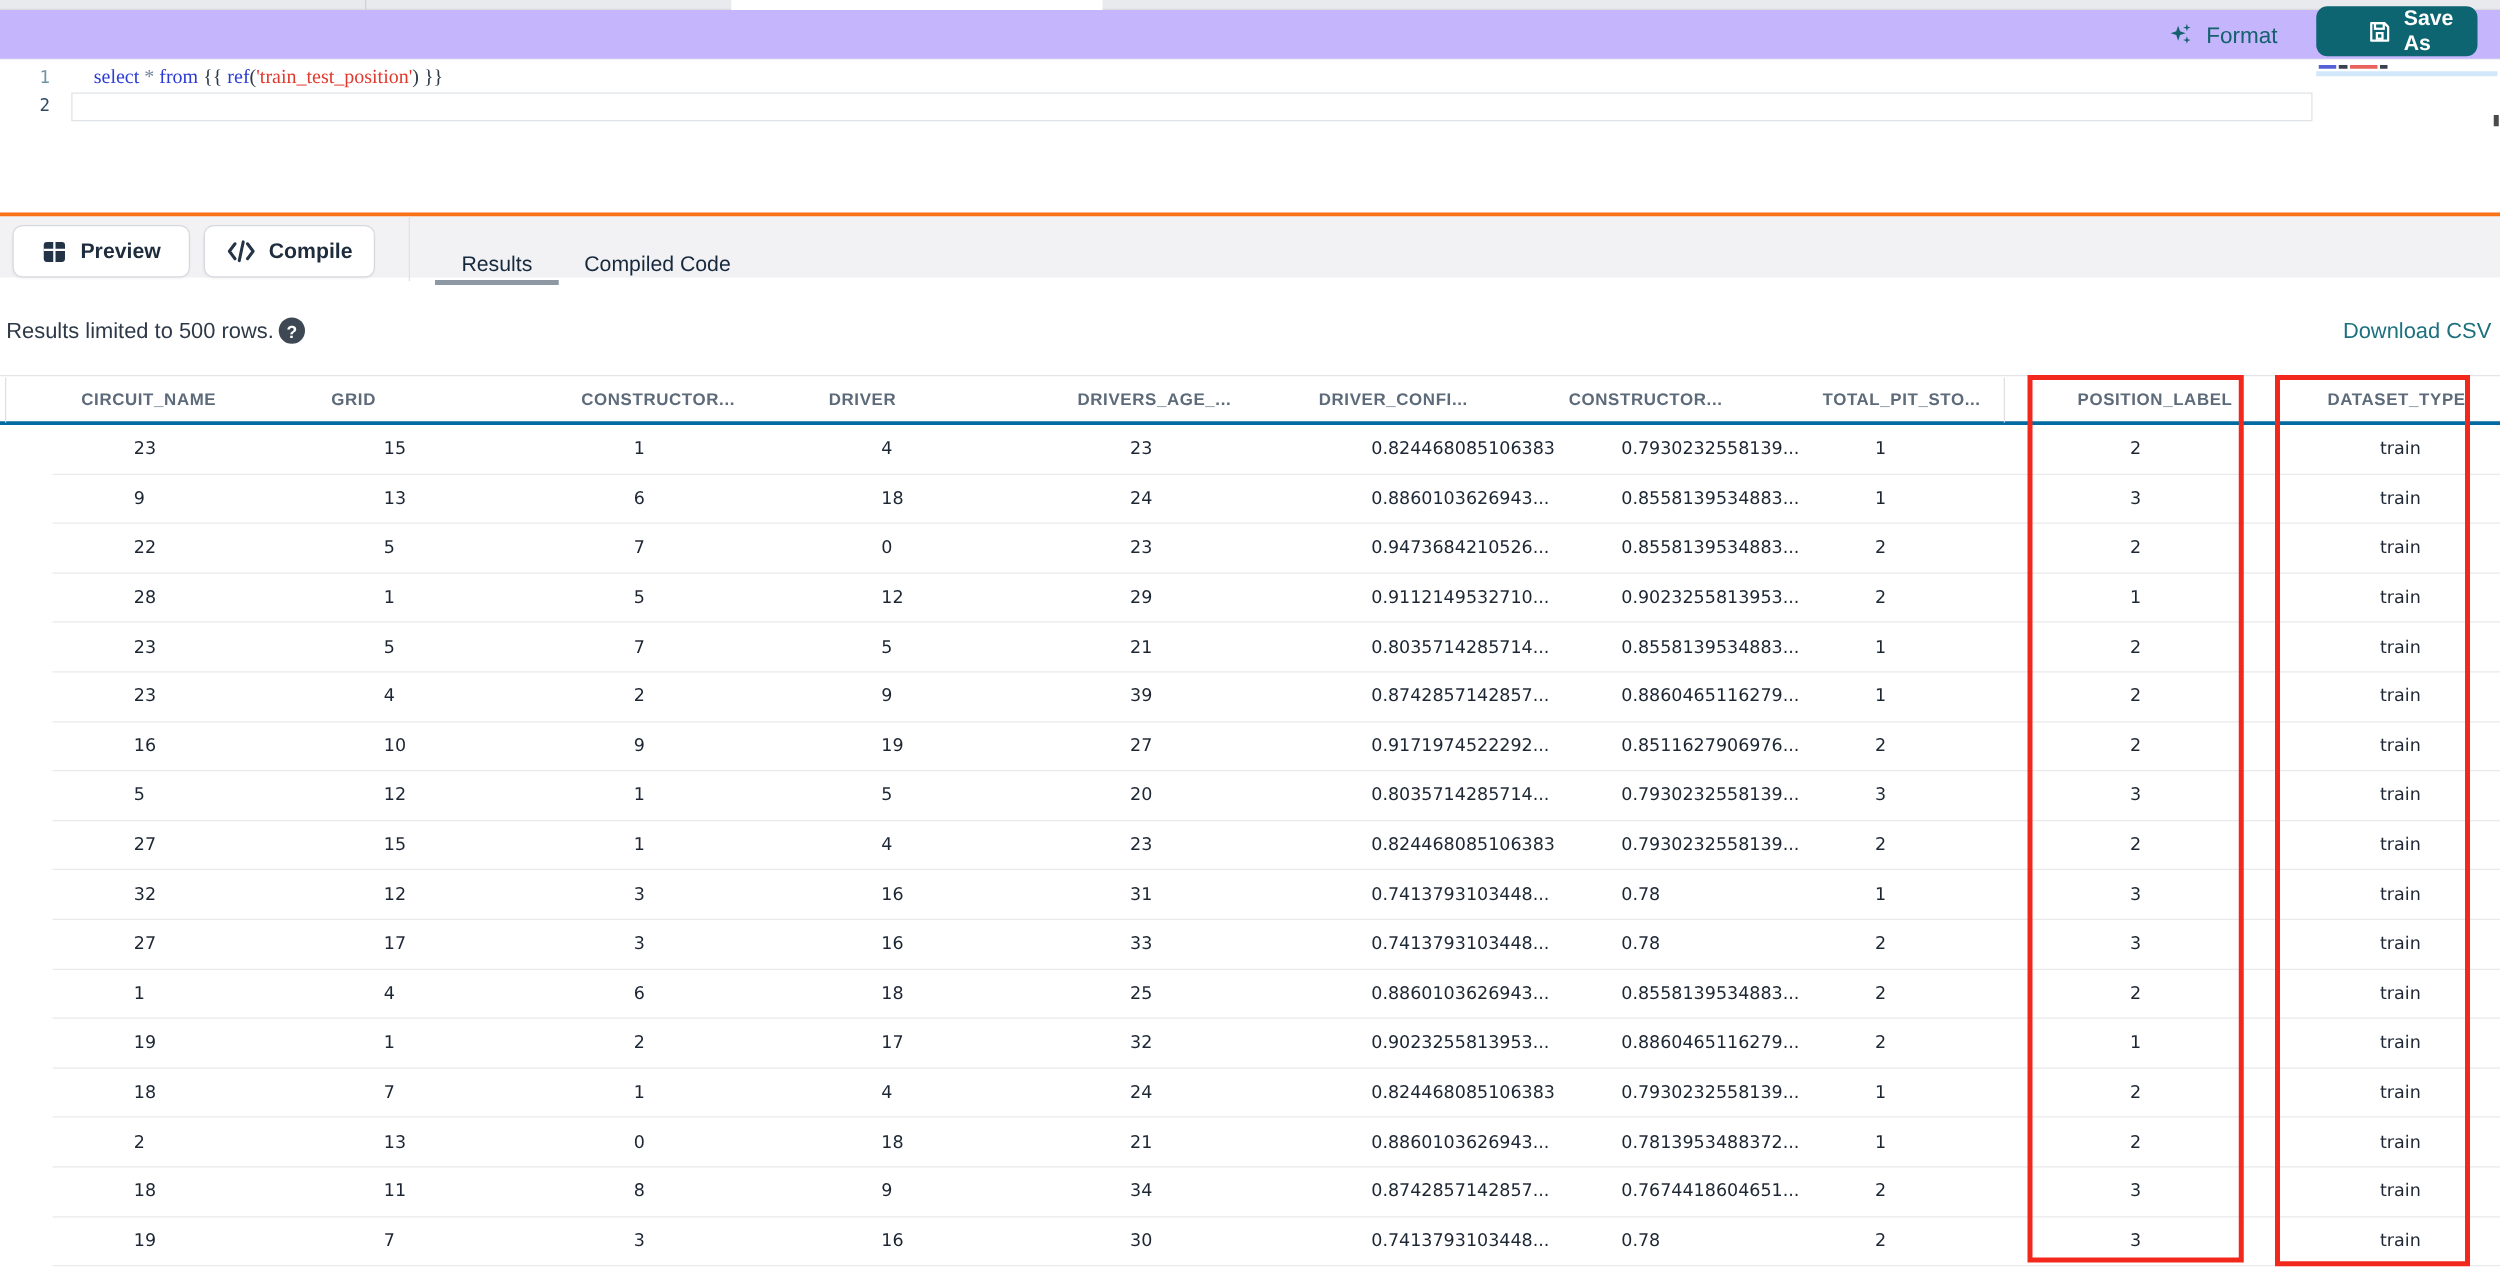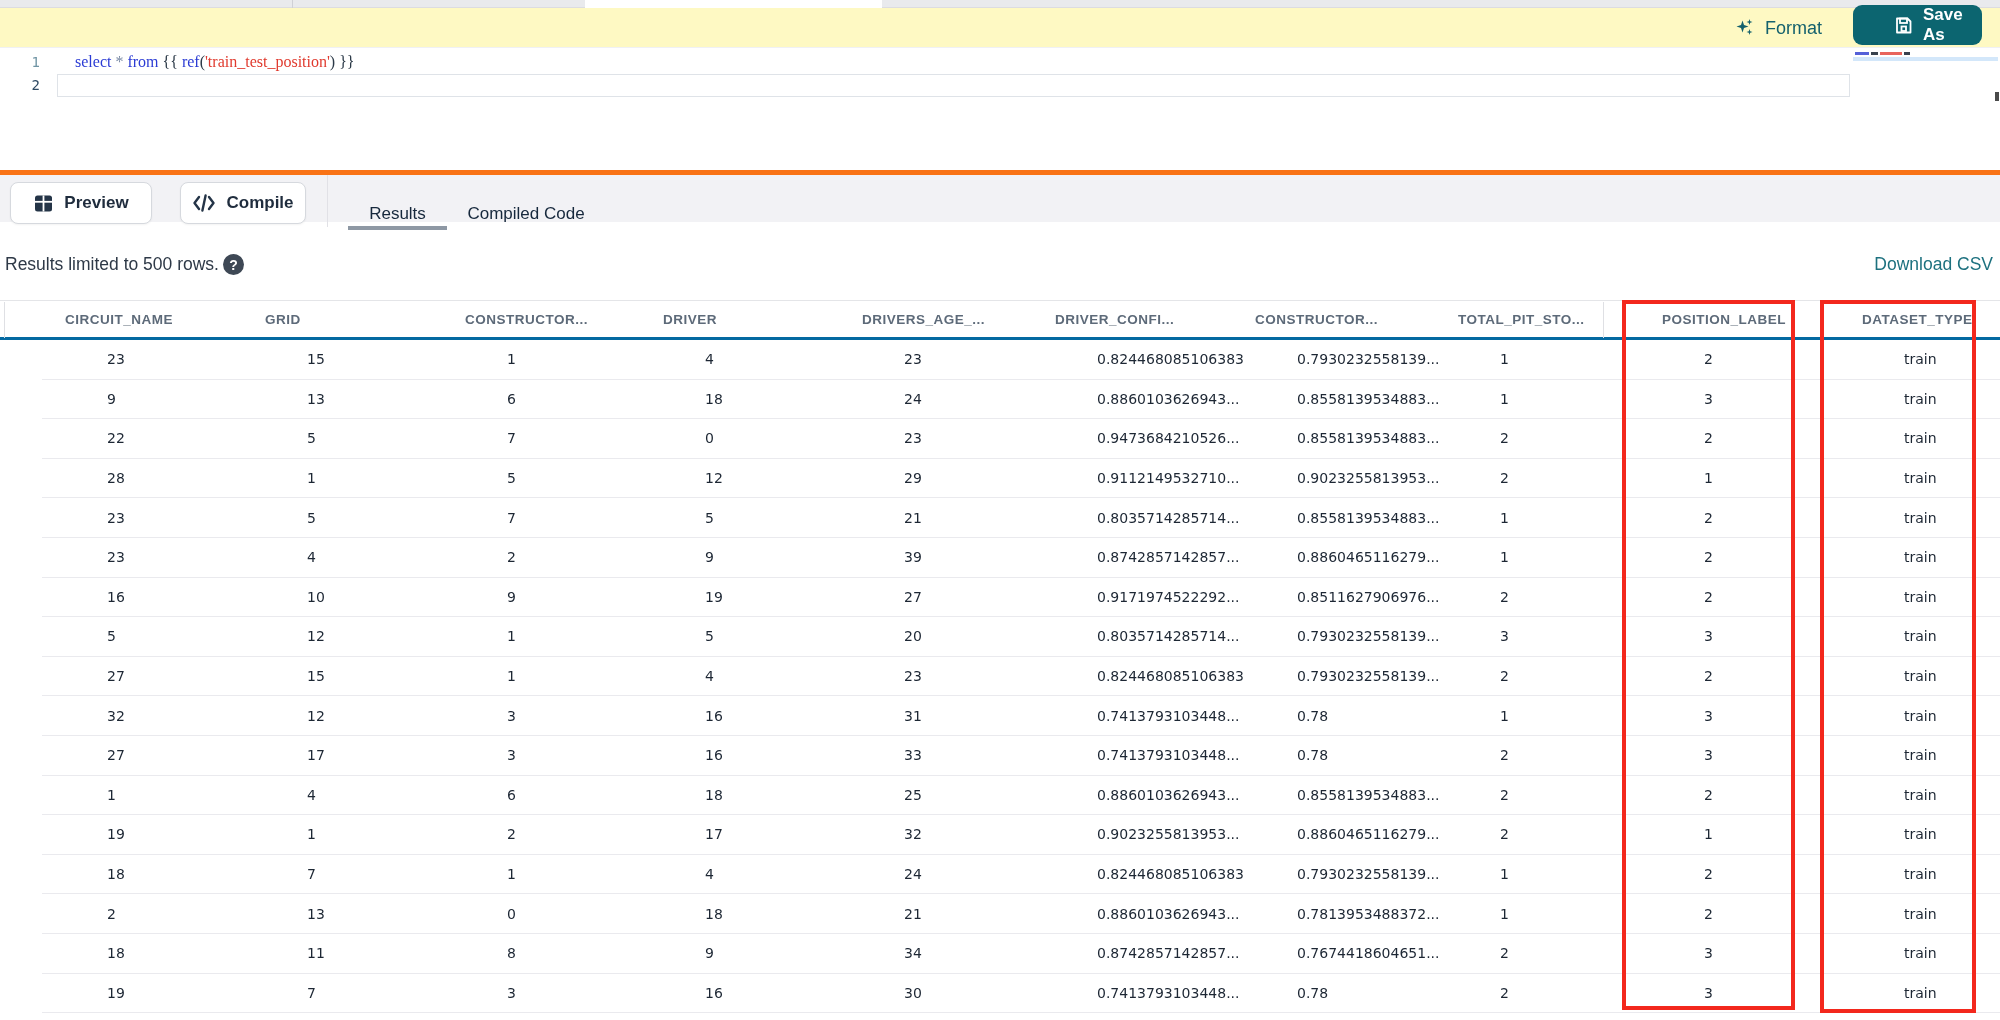--- a/index.html
+++ b/index.html
@@ -4,21 +4,21 @@
 <style>
   * { margin:0; padding:0; box-sizing:border-box; }
   html,body { width:2000px; height:1020px; background:#fff; font-family:"Liberation Sans",sans-serif; position:relative; overflow:hidden; }
 
   
   #tab-strip { position:absolute; left:0; top:0; width:2000px; height:8px; background:#e9eaed; border-bottom:1px solid #dcdce1; }
   .strip-divider { position:absolute; left:292px; top:0; width:1px; height:8px; background:#cfd0d6; }
   .strip-active { position:absolute; left:585px; top:0; width:297px; height:8px; background:#ffffff; }
 
   
-  #editor-header { position:absolute; left:0; top:8px; width:2000px; height:40px; background:#fef9c3; border-bottom:1px solid #f0f1f4; }
+  #editor-header { position:absolute; left:0; top:8px; width:2000px; height:40px; background:#c4b5fd; border-bottom:1px solid #f0f1f4; }
   #format-button { position:absolute; right:178px; top:0; height:40px; display:flex; align-items:center; gap:9px; color:#14616d; font-size:18px; cursor:pointer; }
   #save-as-button { position:absolute; right:18px; top:-3px; width:129px; height:40px; background:#0c6570; border-radius:9px; display:flex; align-items:center; justify-content:center; gap:10px; color:#fff; font-size:17px; font-weight:700;padding-left:41px; }
 
   
   #editor { position:absolute; left:0; top:48px; width:2000px; height:122px; background:#fff; }
   .gutter-num { position:absolute; left:0; width:40px; text-align:right; font-family:"DejaVu Sans Mono",monospace; font-size:14px; line-height:22px; }
   #line-num-1 { top:3px; color:#6f94a4; }
   #line-num-2 { top:26px; color:#2f4a63; }
   #code-line { position:absolute; left:75px; top:3px; height:22px; line-height:22px; font-family:Liberation Serif, serif; font-size:16px; white-space:pre; }
   .tok-keyword { color:#2b3bd4; }
@@ -27,24 +27,24 @@
   .tok-plain { color:#2c3a48; }
   .tok-string { color:#e03a2e; }
   #active-line-box { position:absolute; left:57px; top:26px; width:1793px; height:23px; border:1px solid #dfe3e8; background:#fff; }
   #minimap { position:absolute; left:1853px; top:2px; width:147px; height:70px; }
   .mini-code { position:absolute; left:2px; top:2px; height:3px; display:flex; gap:2px; }
   .mini-code span { height:3px; display:block; }
   .mini-band { position:absolute; left:0; top:7px; width:145px; height:4px; background:#d3e7fa; }
   #scroll-dash { position:absolute; left:1995px; top:44px; width:4px; height:9px; background:#4a4a4a; }
 
   
-  #toolbar { position:absolute; left:0; top:170px; width:2000px; height:52px; background:#f2f2f5; border-top:5px solid #f97316; z-index:3; }
+  #toolbar { position:absolute; left:0; top:170px; width:2000px; height:52px; background:#f2f2f5; border-top:3px solid #f97316; z-index:3; }
   .tb-button { position:absolute; top:7px; height:42px; background:#fff; border:1px solid #d6d9de; border-radius:8px; display:flex; align-items:center; justify-content:center; gap:10px; font-size:17px; font-weight:600; color:#1f2c3d; box-shadow:0 1px 2px rgba(0,0,0,0.05); cursor:pointer; }
   #preview-button { left:10px; width:142px; }
-  #compile-button { left:180px; width:126px; }
+  #compile-button { left:163px; width:137px; }
   #toolbar-divider { position:absolute; left:327px; top:0; width:1px; height:52px; background:#e1e1e6; }
   .tab { position:absolute; top:13px; height:52px; display:flex; align-items:center; justify-content:center; font-size:17px; color:#16283c; cursor:pointer; }
   #tab-results { left:348px; width:99px; font-weight:400; }
   #tab-compiled { left:446px; width:160px; font-weight:400; }
   #tab-underline { position:absolute; left:348px; top:51px; width:99px; height:4px; background:#8e98a4; }
 
   
   #results-bar { position:absolute; left:0; top:222px; width:2000px; height:78px; background:#fff; }
   #results-message { position:absolute; left:5px; top:32px; font-size:17.5px; color:#2e3947; line-height:21px; }
   #help-icon { position:absolute; left:223px; top:32px; width:21px; height:21px; border-radius:50%; background:#3e4855; color:#fff; font-size:14px; font-weight:700; display:flex; align-items:center; justify-content:center; }

